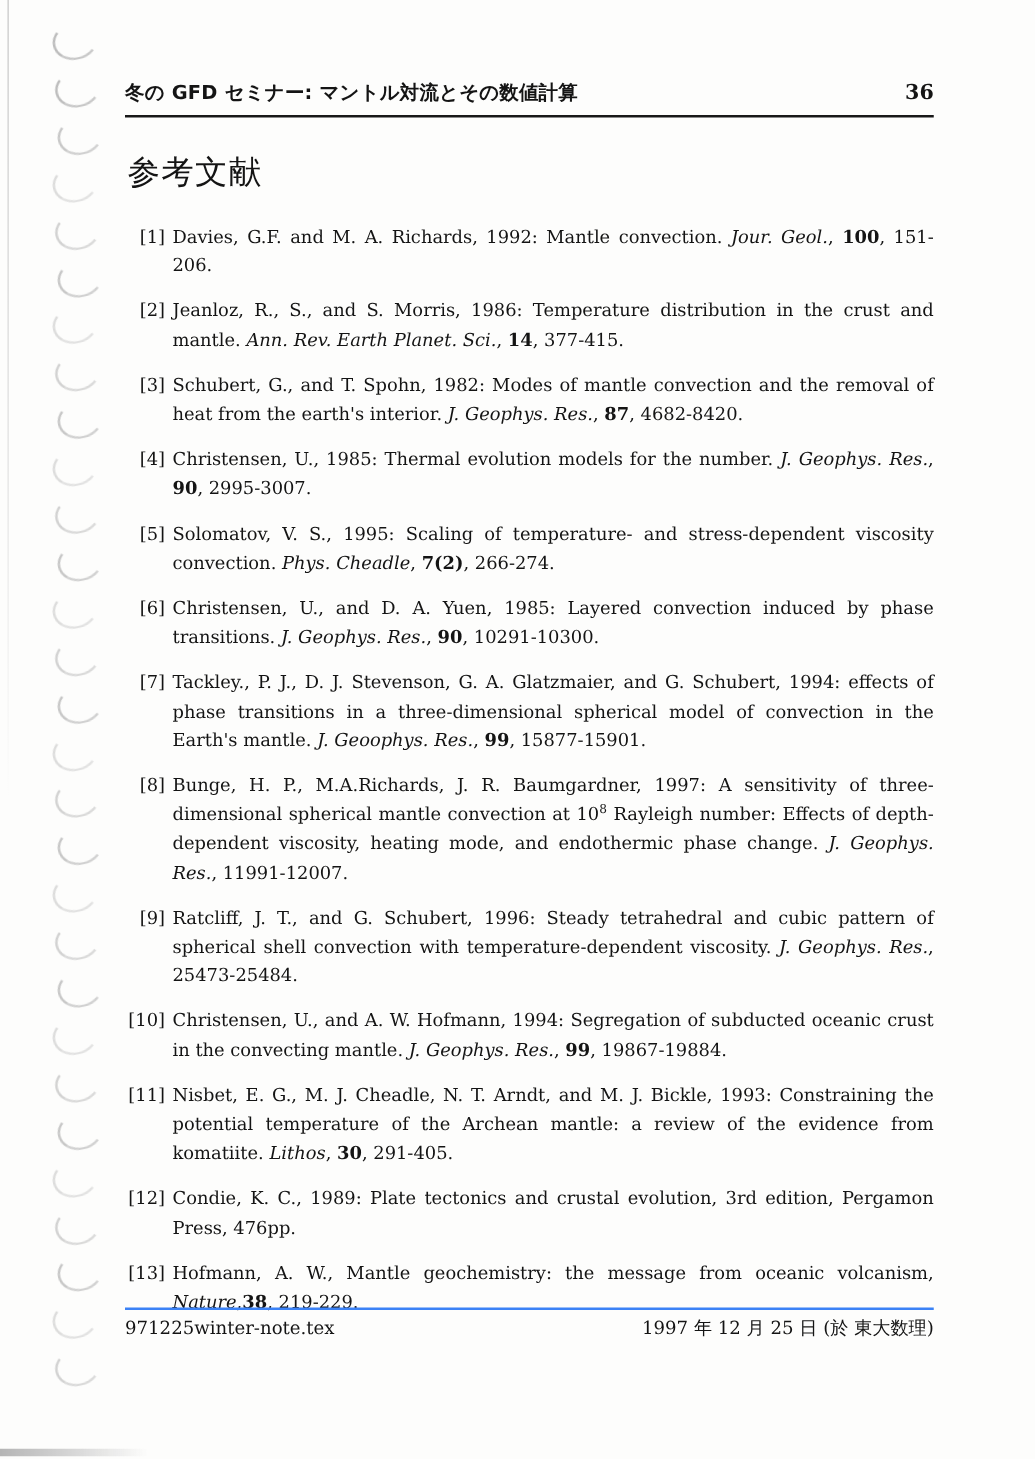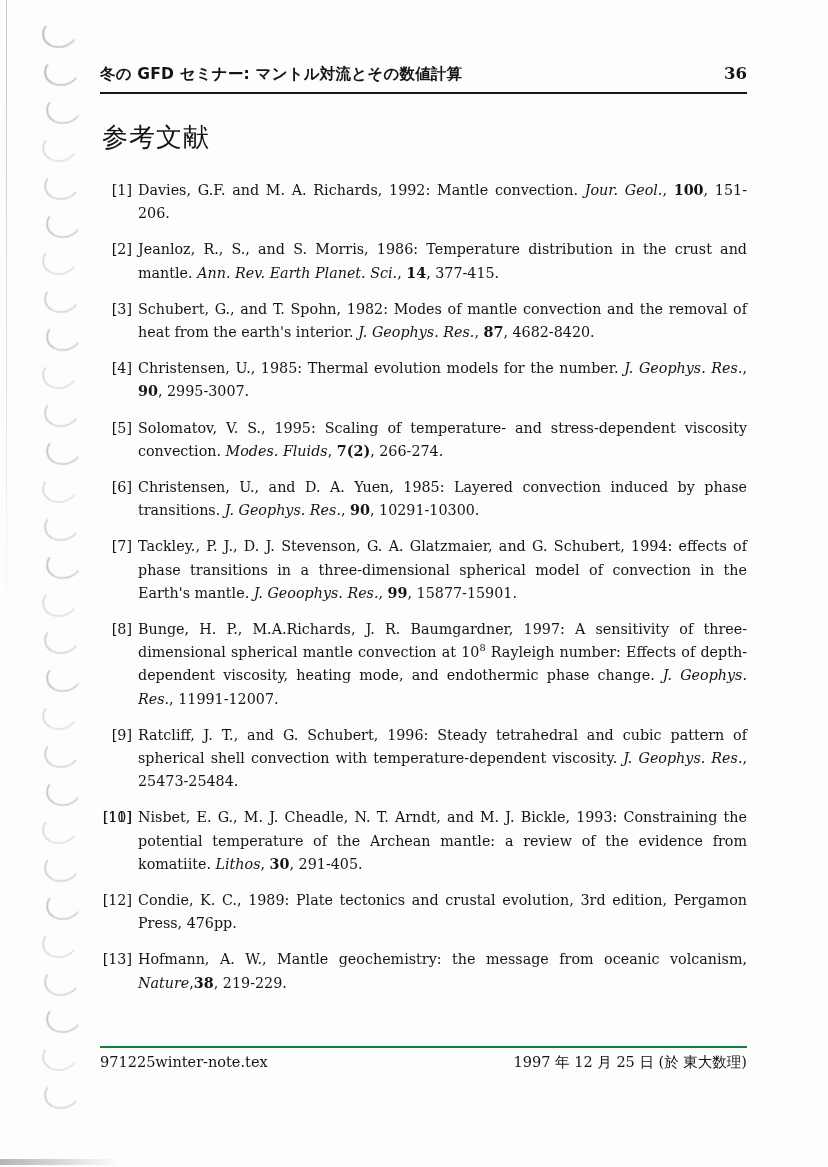--- a/index.html
+++ b/index.html
@@ -76,21 +76,21 @@
   .ref-label {
     position: absolute; left: 0; top: 0;
     width: 32px; text-align: right;
   }
   .i { font-style: italic; margin-top: 20px; }
   .b { font-weight: bold; }
   .sup { vertical-align: super; font-size: 68%; line-height: 0; }
 
   .page-footer {
     position: absolute; left: 100px; top: 1046px; width: 647px;
-    border-top: 2px solid #15803d;
+    border-top: 2px solid #3b82f6;
     padding-top: 5px;
     display: flex; justify-content: space-between; align-items: baseline;
     font-size: 14.5px;
   }
   .page-footer .fright { font-family: "DejaVu Serif", serif; }
 </style>
 </head>
 <body>
 
 <div class="binding-holes">
@@ -133,26 +133,26 @@
     <span class="pnum">36</span>
   </div>
 
   <div class="section-title">参考文献</div>
 
   <div class="references">
       <div class="ref-item"><span class="ref-label">[1]</span><span><span>Davies, G.F. and M. A. Richards, 1992: Mantle convection. </span><span class="i">Jour. Geol.</span><span>, </span><span class="b">100</span><span>, 151-206.</span></span></div>
       <div class="ref-item"><span class="ref-label">[2]</span><span><span>Jeanloz, R., S., and S. Morris, 1986: Temperature distribution in the crust and mantle. </span><span class="i">Ann. Rev. Earth Planet. Sci.</span><span>, </span><span class="b">14</span><span>, 377-415.</span></span></div>
       <div class="ref-item"><span class="ref-label">[3]</span><span><span>Schubert, G., and T. Spohn, 1982: Modes of mantle convection and the removal of heat from the earth's interior. </span><span class="i">J. Geophys. Res.</span><span>, </span><span class="b">87</span><span>, 4682-8420.</span></span></div>
       <div class="ref-item"><span class="ref-label">[4]</span><span><span>Christensen, U., 1985: Thermal evolution models for the number. </span><span class="i">J. Geophys. Res.</span><span>, </span><span class="b">90</span><span>, 2995-3007.</span></span></div>
-      <div class="ref-item"><span class="ref-label">[5]</span><span><span>Solomatov, V. S., 1995: Scaling of temperature- and stress-dependent viscosity convection. </span><span class="i">Modes. Fluids</span><span>, </span><span class="b">7(2)</span><span>, 266-274.</span></span></div>
+      <div class="ref-item"><span class="ref-label">[5]</span><span><span>Solomatov, V. S., 1995: Scaling of temperature- and stress-dependent viscosity convection. </span><span class="i">Phys. Cheadle</span><span>, </span><span class="b">7(2)</span><span>, 266-274.</span></span></div>
       <div class="ref-item"><span class="ref-label">[6]</span><span><span>Christensen, U., and D. A. Yuen, 1985: Layered convection induced by phase transitions. </span><span class="i">J. Geophys. Res.</span><span>, </span><span class="b">90</span><span>, 10291-10300.</span></span></div>
       <div class="ref-item"><span class="ref-label">[7]</span><span><span>Tackley., P. J., D. J. Stevenson, G. A. Glatzmaier, and G. Schubert, 1994: effects of phase transitions in a three-dimensional spherical model of convection in the Earth's mantle. </span><span class="i">J. Geoophys. Res.</span><span>, </span><span class="b">99</span><span>, 15877-15901.</span></span></div>
       <div class="ref-item"><span class="ref-label">[8]</span><span><span>Bunge, H. P., M.A.Richards, J. R. Baumgardner, 1997: A sensitivity of three-dimensional spherical mantle convection at 10</span><span class="sup">8</span><span> Rayleigh number: Effects of depth-dependent viscosity, heating mode, and endothermic phase change. </span><span class="i">J. Geophys. Res.</span><span>, 11991-12007.</span></span></div>
       <div class="ref-item"><span class="ref-label">[9]</span><span><span>Ratcliff, J. T., and G. Schubert, 1996: Steady tetrahedral and cubic pattern of spherical shell convection with temperature-dependent viscosity. </span><span class="i">J. Geophys. Res.</span><span>, 25473-25484.</span></span></div>
-      <div class="ref-item"><span class="ref-label">[10]</span></div>
+      <div class="ref-item"><span class="ref-label">[10]</span><span><span>Christensen, U., and A. W. Hofmann, 1994: Segregation of subducted oceanic crust in the convecting mantle. </span><span class="i">J. Geophys. Res.</span><span>, </span><span class="b">99</span><span>, 19867-19884.</span></span></div>
       <div class="ref-item"><span class="ref-label">[11]</span><span><span>Nisbet, E. G., M. J. Cheadle, N. T. Arndt, and M. J. Bickle, 1993: Constraining the potential temperature of the Archean mantle: a review of the evidence from komatiite. </span><span class="i">Lithos</span><span>, </span><span class="b">30</span><span>, 291-405.</span></span></div>
       <div class="ref-item"><span class="ref-label">[12]</span><span><span>Condie, K. C., 1989: Plate tectonics and crustal evolution, 3rd edition, Pergamon Press, 476pp.</span></span></div>
       <div class="ref-item"><span class="ref-label">[13]</span><span><span>Hofmann, A. W., Mantle geochemistry: the message from oceanic volcanism, </span><span class="i">Nature</span><span>,</span><span class="b">38</span><span>, 219-229.</span></span></div>
     </div>
 </div>
 
 <div class="page-footer">
   <span class="fleft">971225winter-note.tex</span>
   <span class="fright">1997 年 12 月 25 日 (於 東大数理)</span>
 </div>

